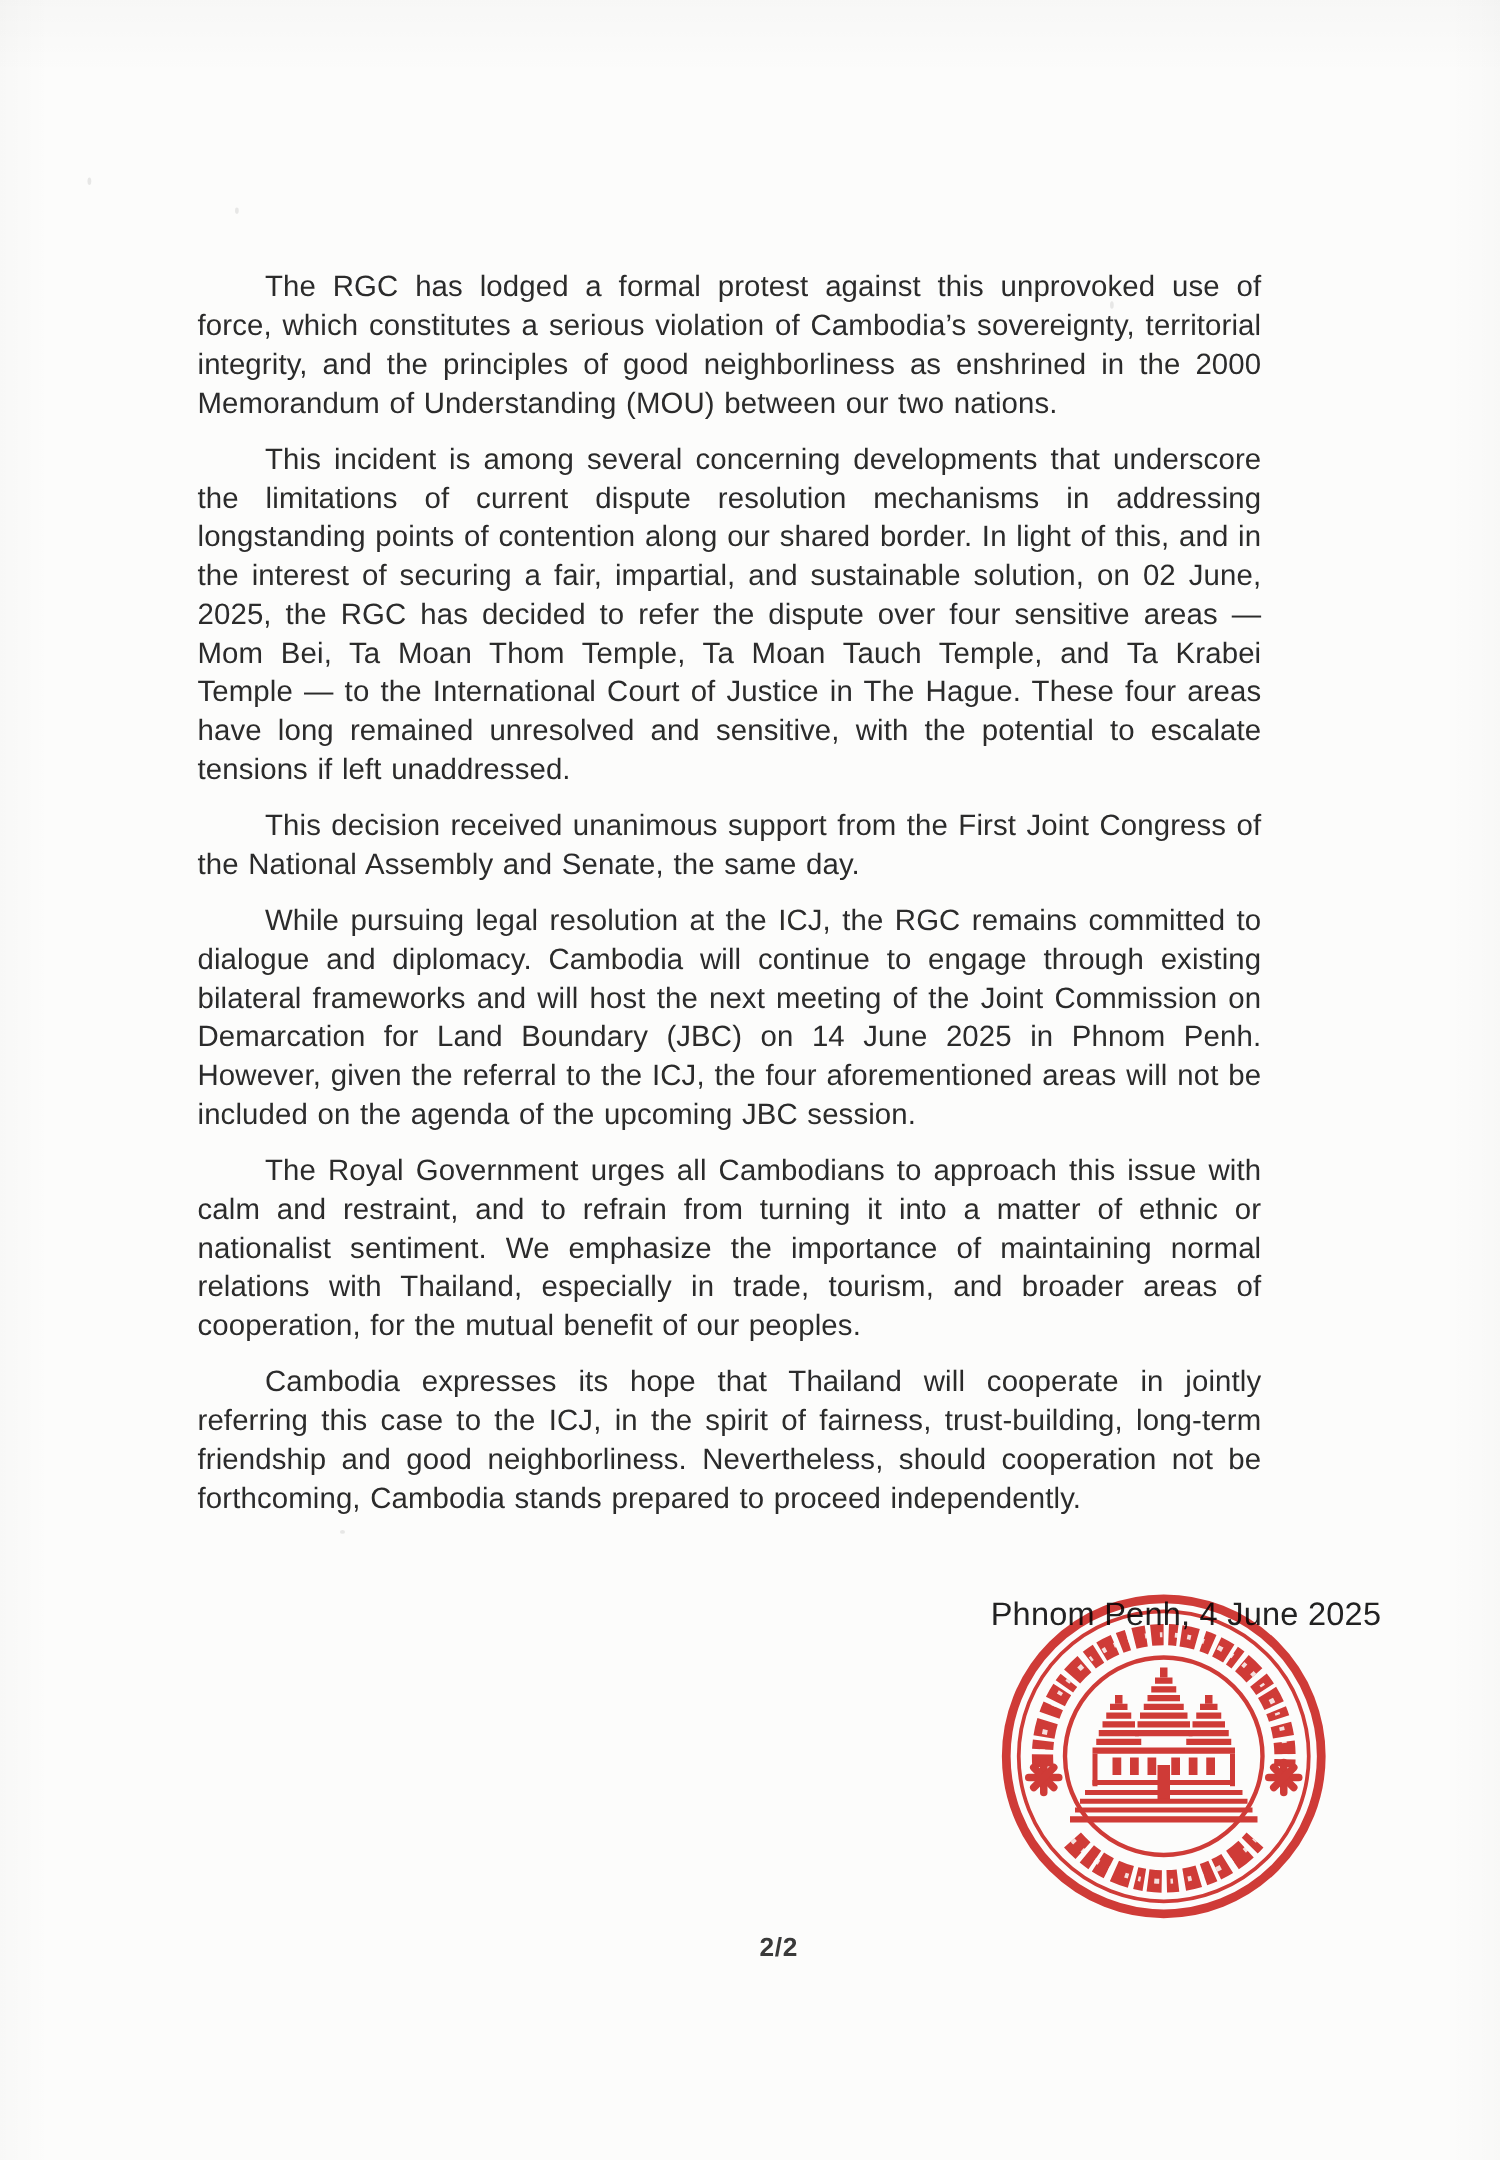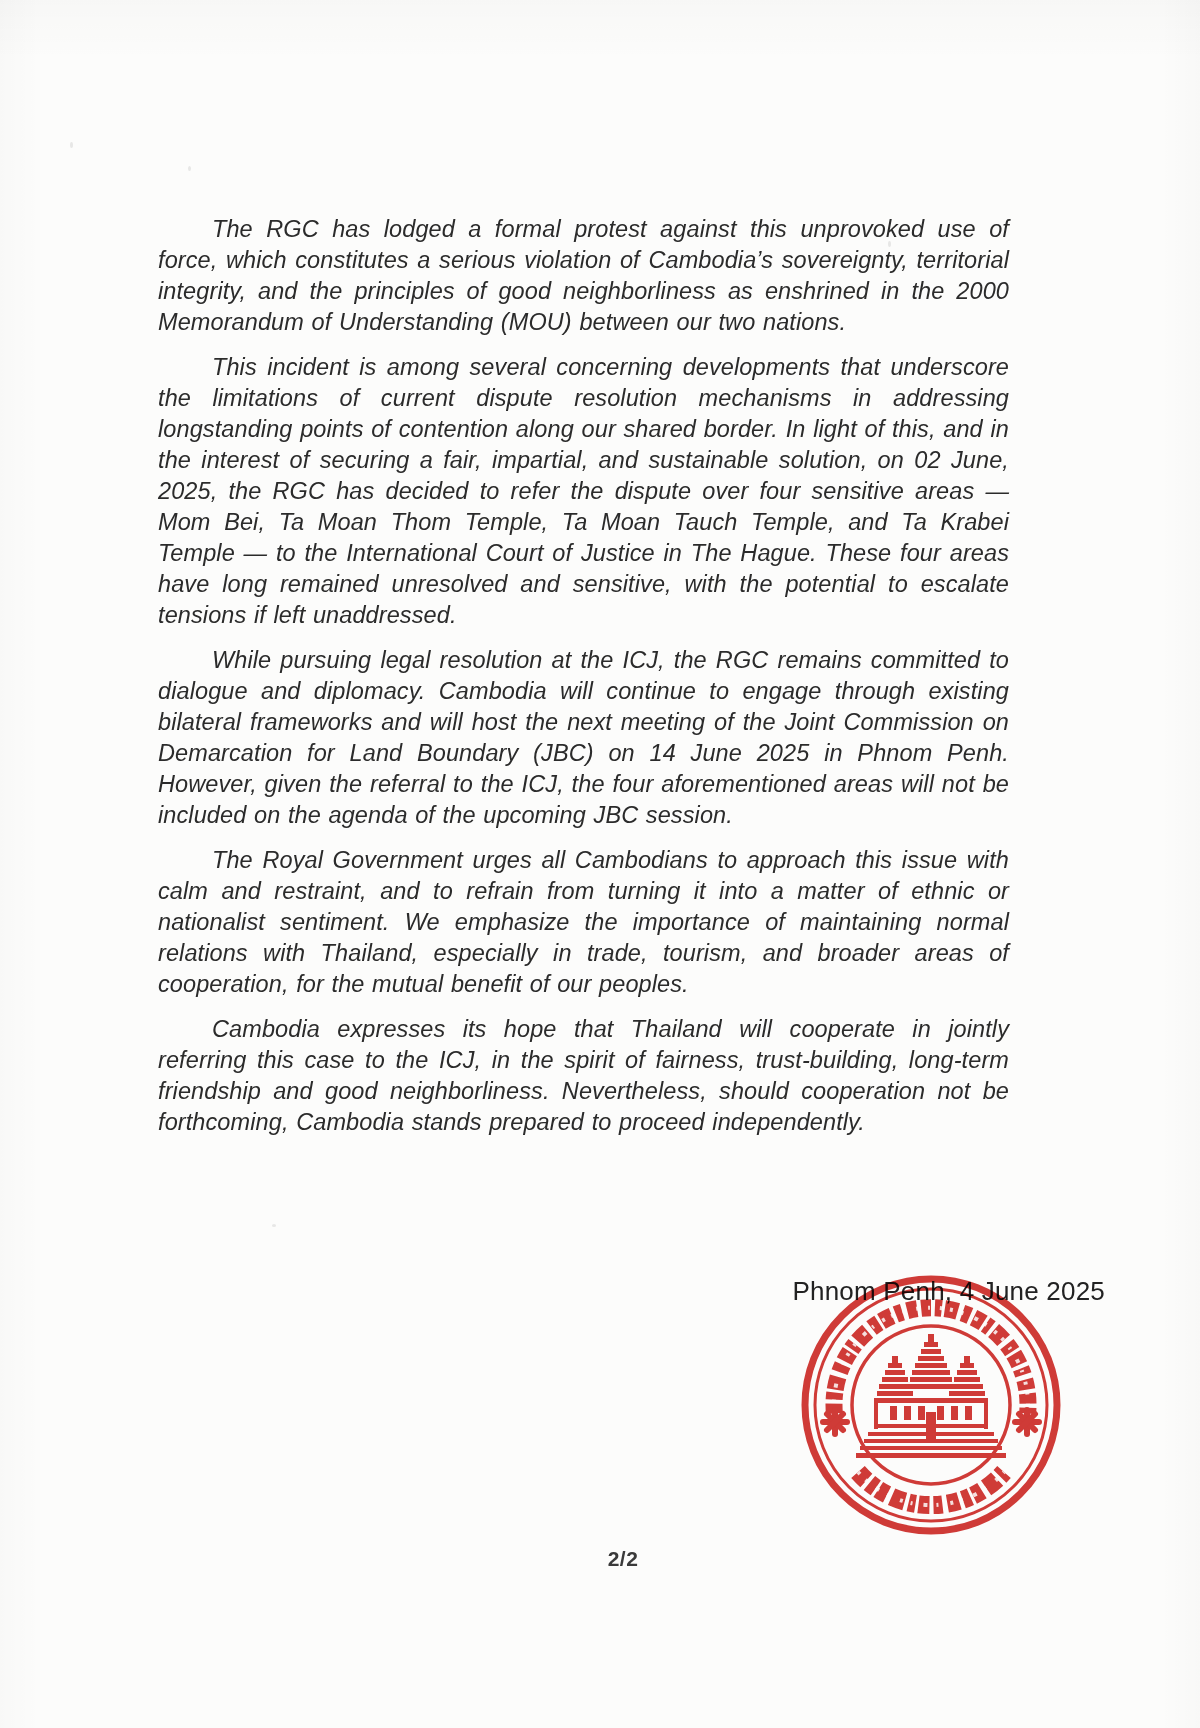--- a/index.html
+++ b/index.html
@@ -24,21 +24,20 @@
     color:var(--ink,#2b2b2b);
   }
   .body-text p{
     margin:0 0 14px 0;
     font-size:23.5px;
     line-height:31px;
     text-align:justify;
     text-indent:54px;
     letter-spacing:.1px;
     word-spacing:1px;
-    font-style:italic;
   }
   .dateline{
     position:absolute;
     top:1276px;right:95px;
     font-size:26px;
     color:#222;
     letter-spacing:.2px;
   }
   .seal{
     position:absolute;
@@ -66,20 +65,21 @@
 <div class="scan-sheet">
 
   <div class="speck" style="left:70px;top:142px;width:3px;height:6px;"></div>
   <div class="speck" style="left:188px;top:166px;width:3px;height:5px;"></div>
   <div class="speck" style="left:888px;top:241px;width:3px;height:6px;"></div>
   <div class="speck" style="left:272px;top:1224px;width:4px;height:3px;"></div>
 
   <div class="body-text">
     <p>The RGC has lodged a formal protest against this unprovoked use of force, which constitutes a serious violation of Cambodia’s sovereignty, territorial integrity, and the principles of good neighborliness as enshrined in the 2000 Memorandum of Understanding (MOU) between our two nations.</p>
     <p>This incident is among several concerning developments that underscore the limitations of current dispute resolution mechanisms in addressing longstanding points of contention along our shared border. In light of this, and in the interest of securing a fair, impartial, and sustainable solution, on 02 June, 2025, the RGC has decided to refer the dispute over four sensitive areas — Mom Bei, Ta Moan Thom Temple, Ta Moan Tauch Temple, and Ta Krabei Temple — to the International Court of Justice in The Hague. These four areas have long remained unresolved and sensitive, with the potential to escalate tensions if left unaddressed.</p>
+    <p>This decision received unanimous support from the First Joint Congress of the National Assembly and Senate, the same day.</p>
     <p>While pursuing legal resolution at the ICJ, the RGC remains committed to dialogue and diplomacy. Cambodia will continue to engage through existing bilateral frameworks and will host the next meeting of the Joint Commission on Demarcation for Land Boundary (JBC) on 14 June 2025 in Phnom Penh. However, given the referral to the ICJ, the four aforementioned areas will not be included on the agenda of the upcoming JBC session.</p>
     <p>The Royal Government urges all Cambodians to approach this issue with calm and restraint, and to refrain from turning it into a matter of ethnic or nationalist sentiment. We emphasize the importance of maintaining normal relations with Thailand, especially in trade, tourism, and broader areas of cooperation, for the mutual benefit of our peoples.</p>
     <p>Cambodia expresses its hope that Thailand will cooperate in jointly referring this case to the ICJ, in the spirit of fairness, trust-building, long-term friendship and good neighborliness. Nevertheless, should cooperation not be forthcoming, Cambodia stands prepared to proceed independently.</p>
   </div>
 
   <div class="dateline">Phnom Penh, 4 June 2025</div>
 
   <div class="seal">
     <svg viewBox="0 0 266 266">
       <g stroke="var(--seal-red,#cf2e2b)" fill="none">

